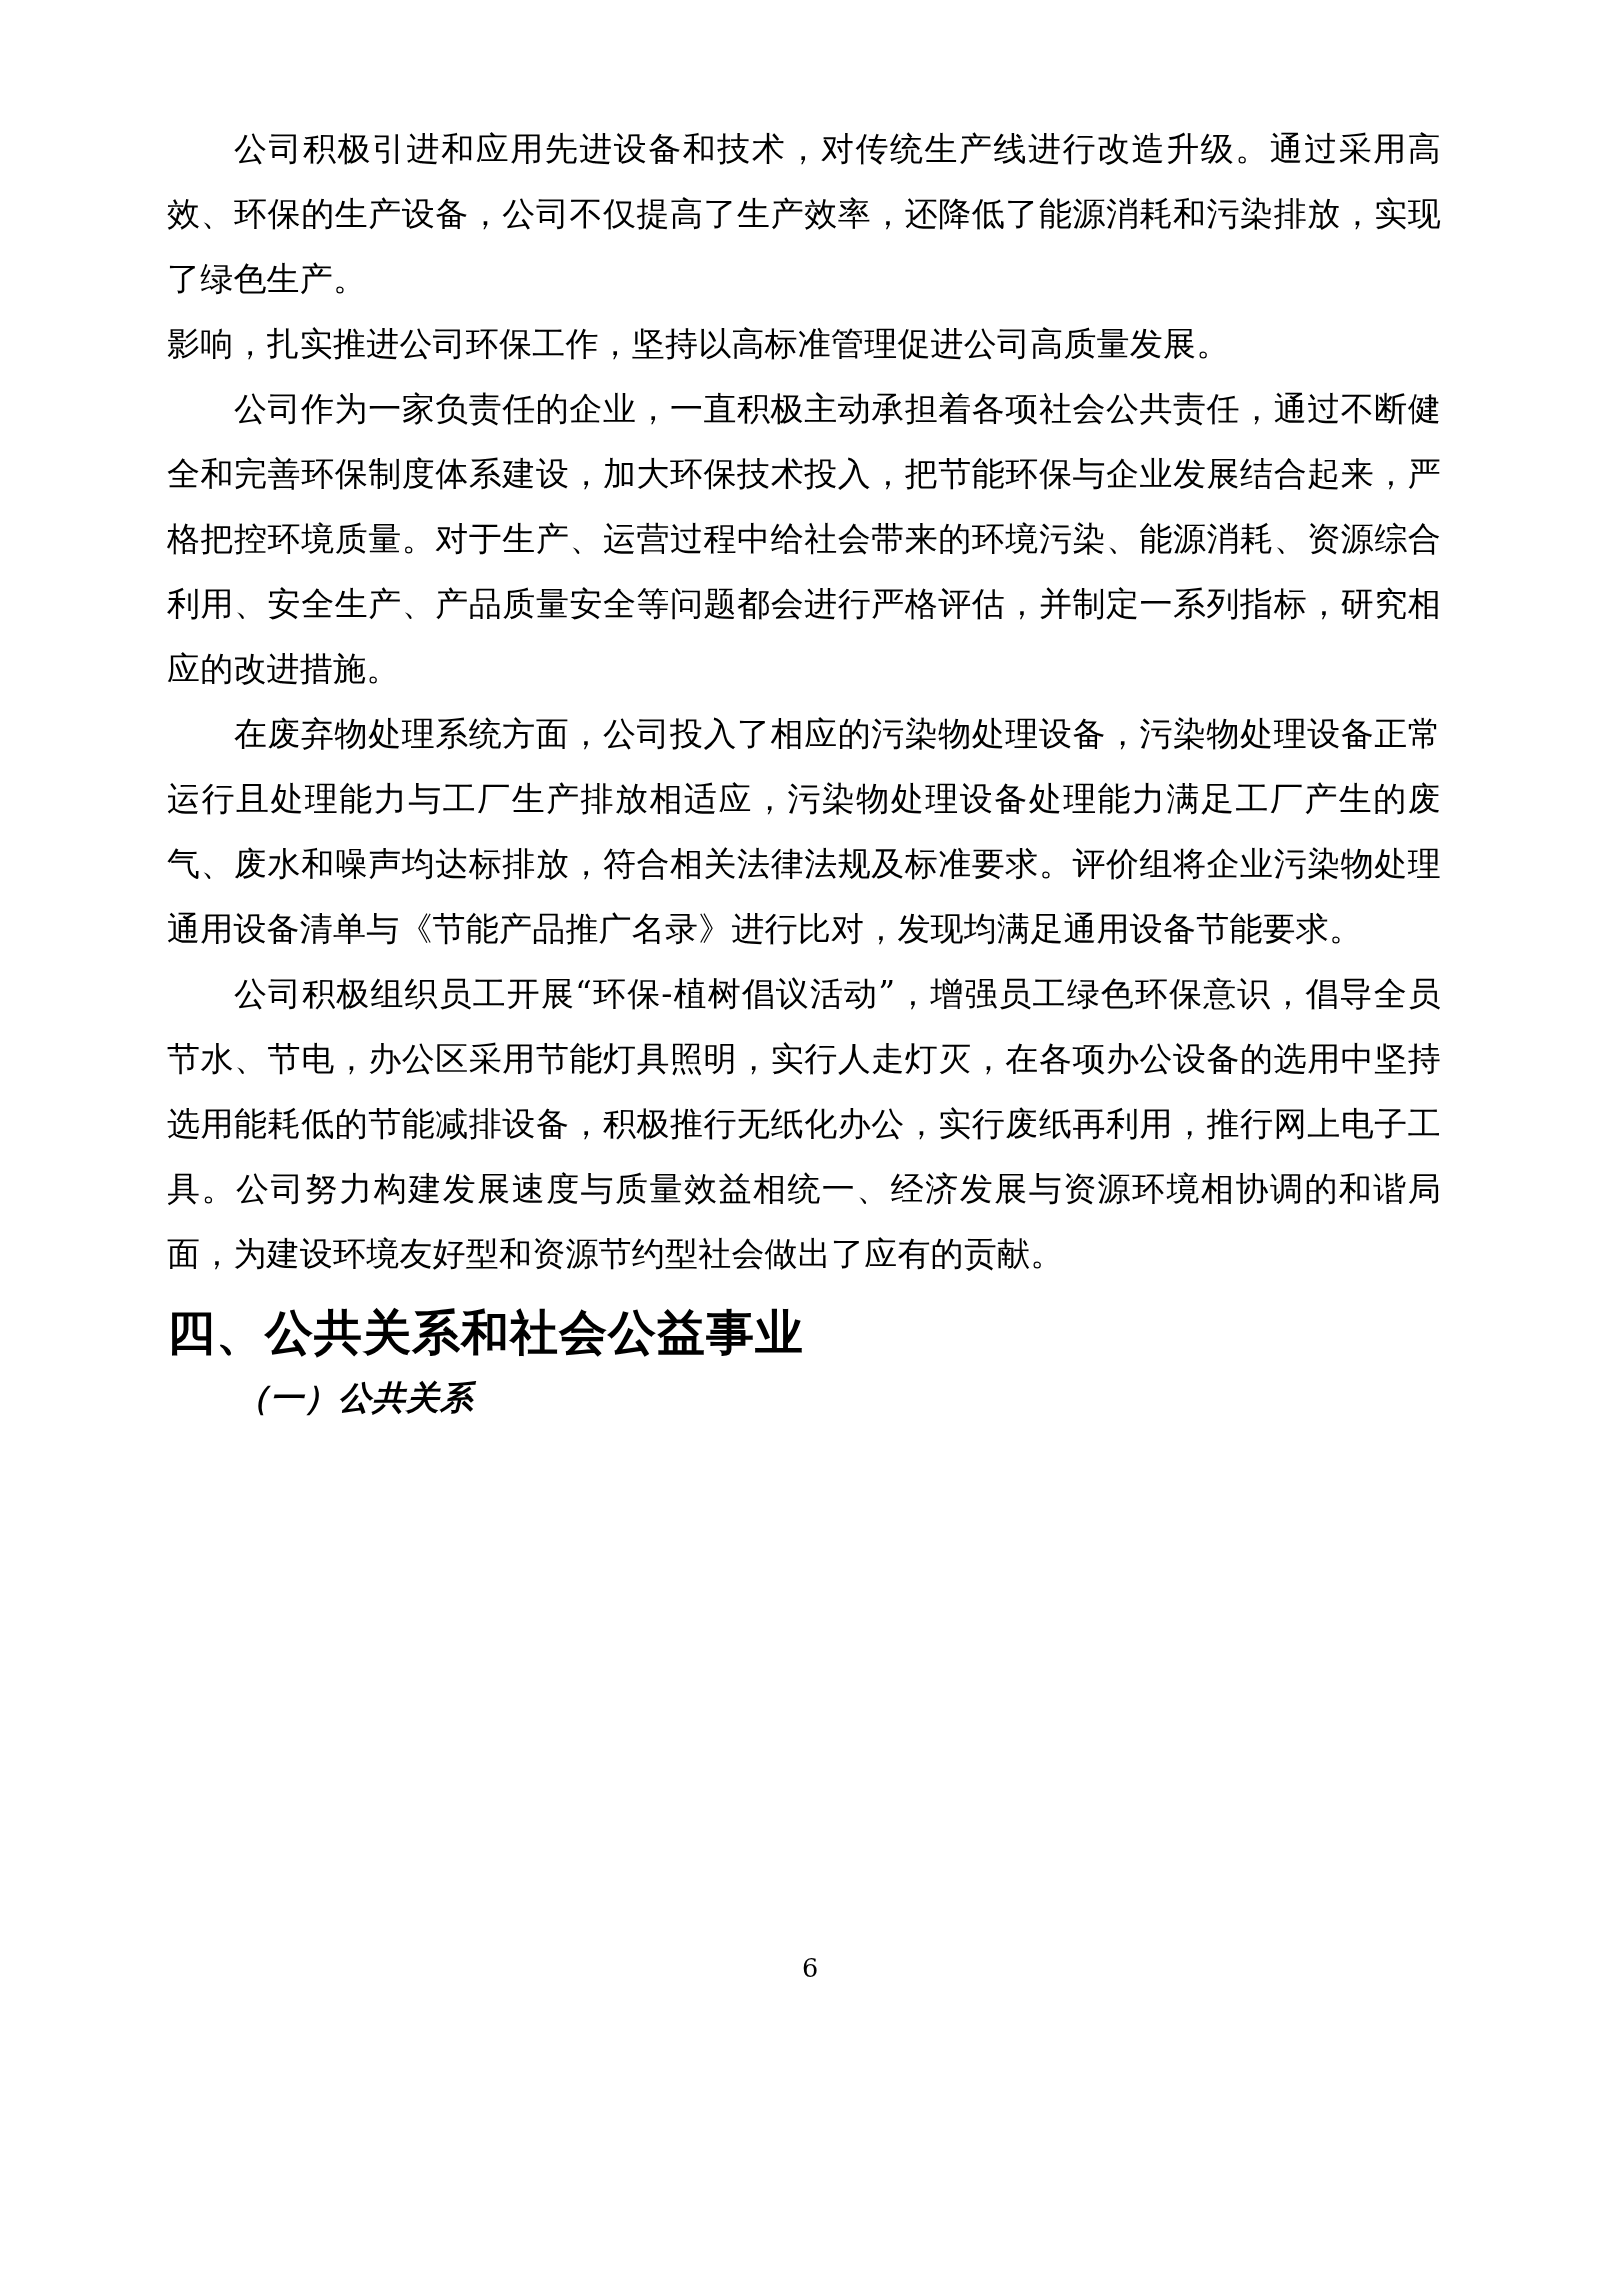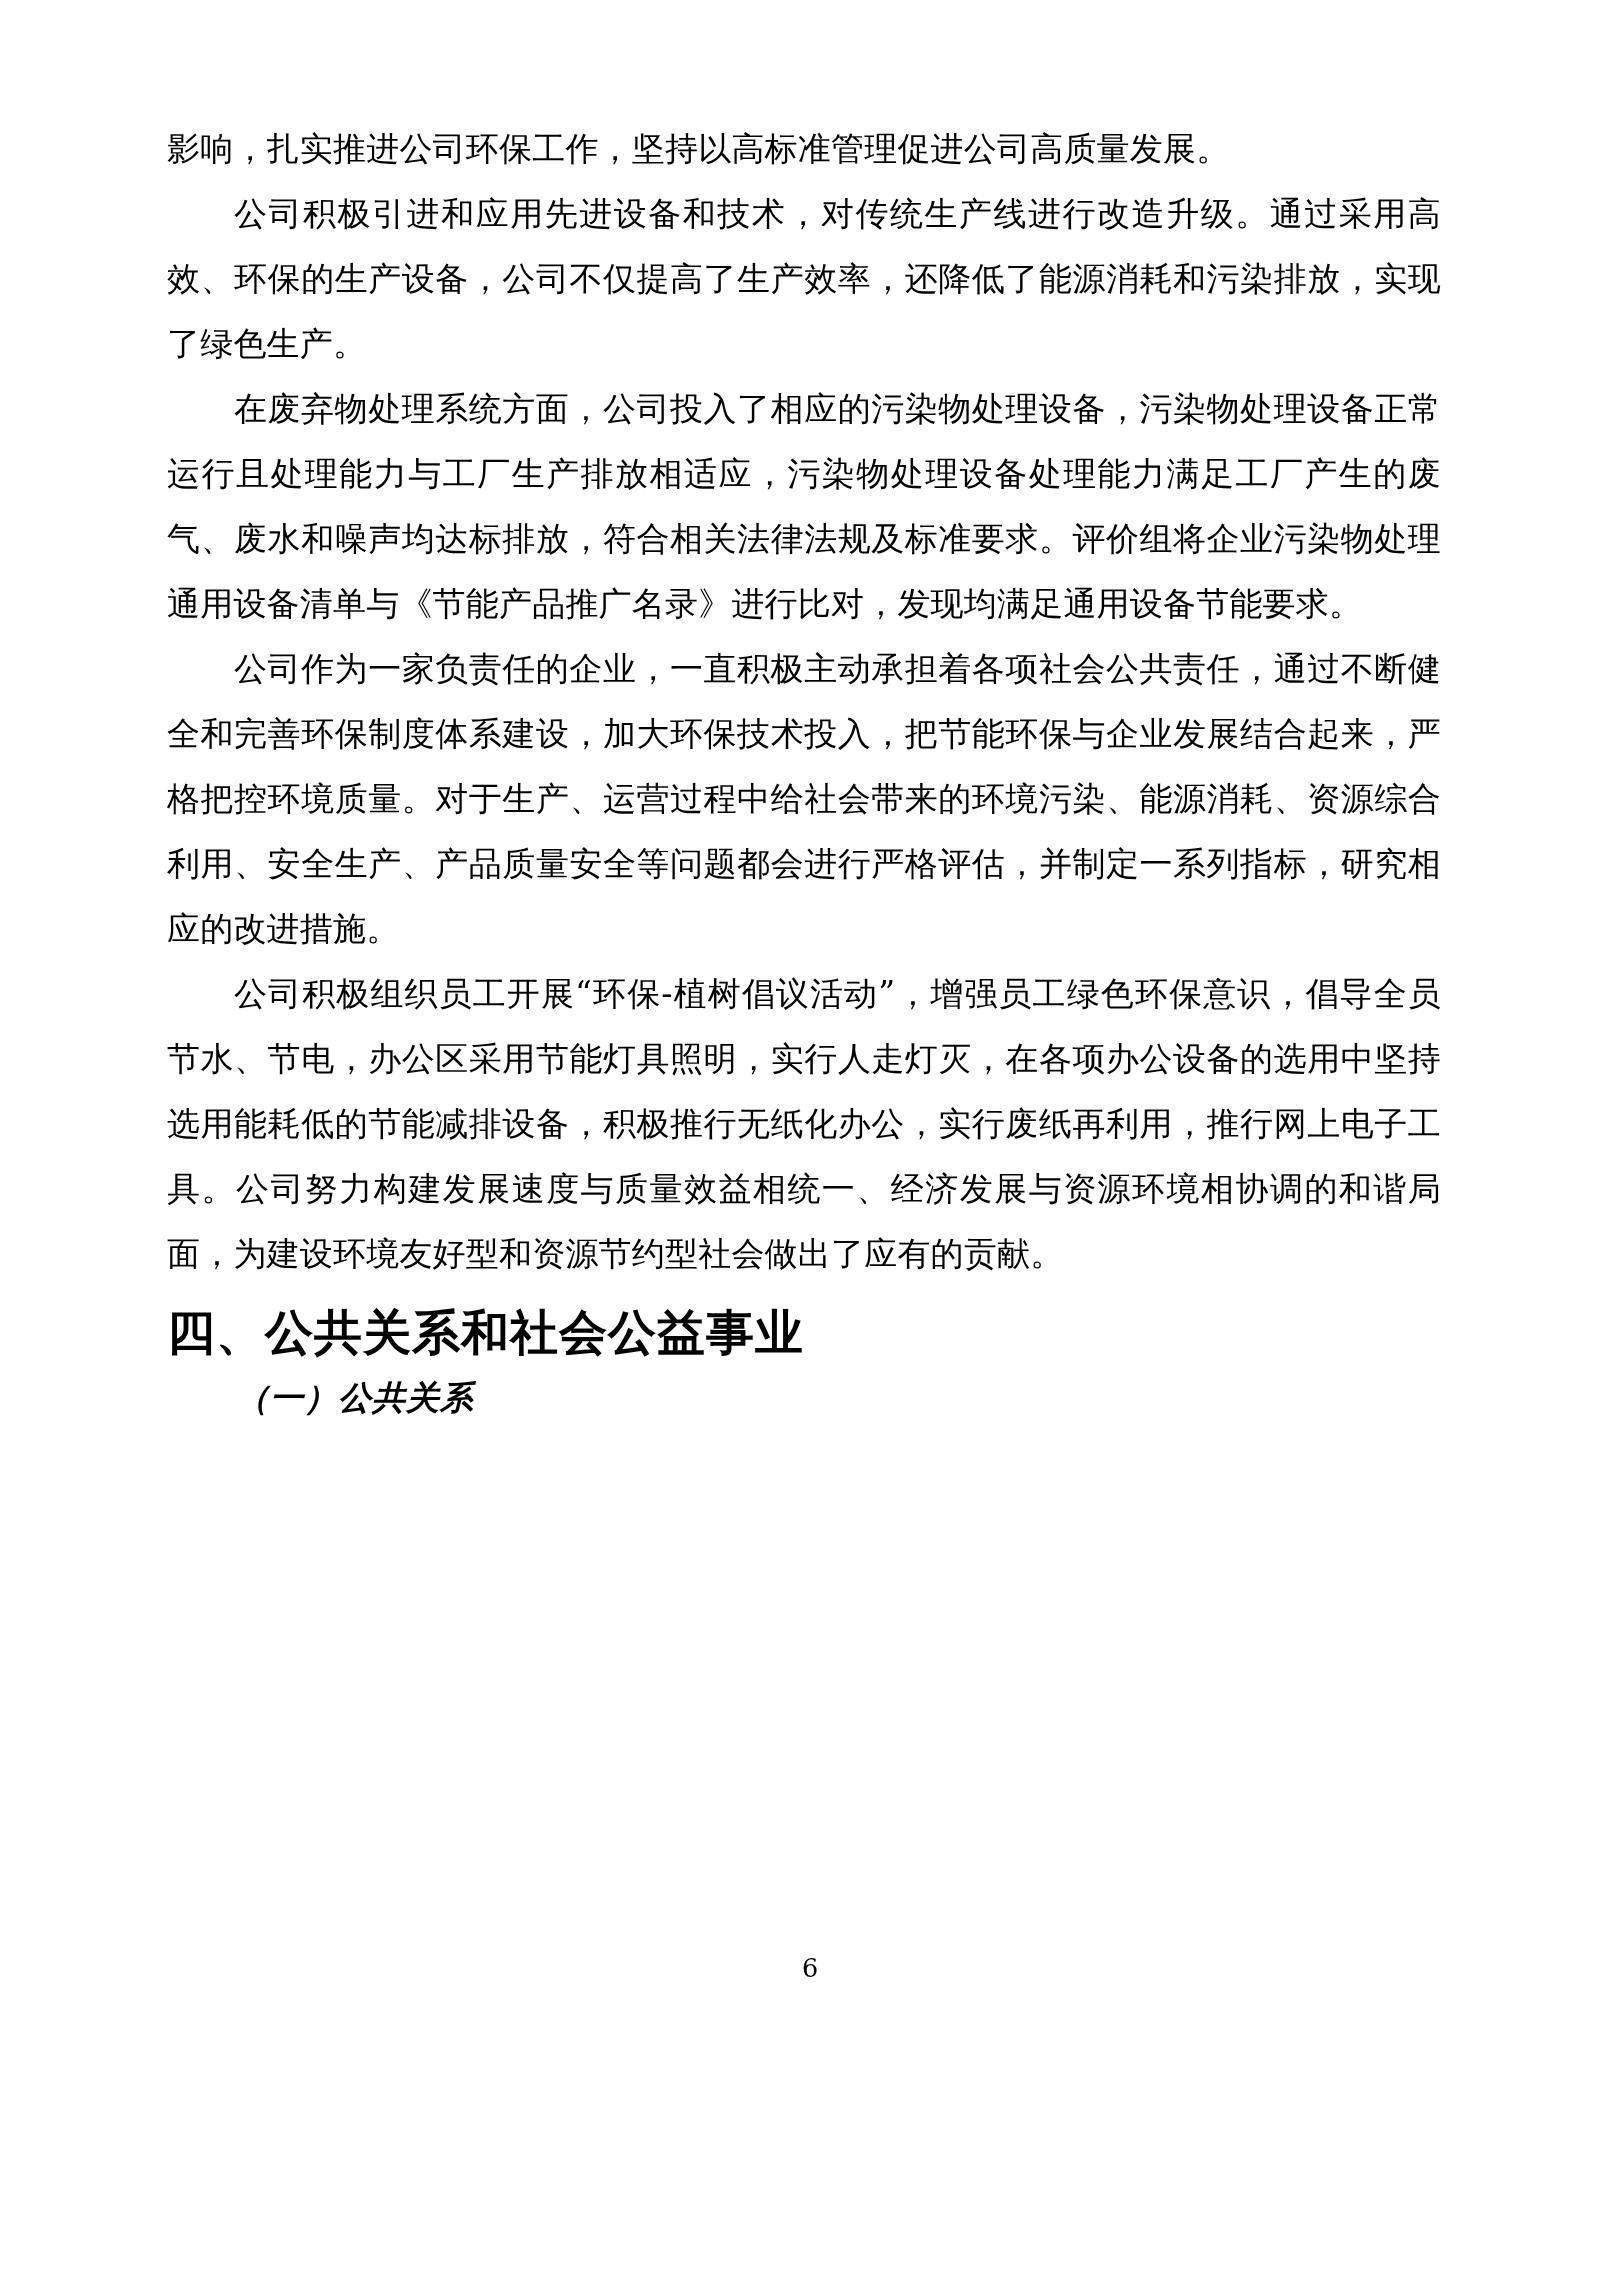--- a/index.html
+++ b/index.html
@@ -69,27 +69,27 @@
     width: 1274px;
   }
 </style>
 </head>
 <body>
 
 <div class="page">
 
   <div class="content">
 
+    <p class="body-para indent">公司积极引进和应用先进设备和技术，对传统生产线进行改造升级。通过采用高效、环保的生产设备，公司不仅提高了生产效率，还降低了能源消耗和污染排放，实现了绿色生产。</p>
+
     <p class="body-para">影响，扎实推进公司环保工作，坚持以高标准管理促进公司高质量发展。</p>
 
-    <p class="body-para indent">公司积极引进和应用先进设备和技术，对传统生产线进行改造升级。通过采用高效、环保的生产设备，公司不仅提高了生产效率，还降低了能源消耗和污染排放，实现了绿色生产。</p>
+    <p class="body-para indent">公司作为一家负责任的企业，一直积极主动承担着各项社会公共责任，通过不断健全和完善环保制度体系建设，加大环保技术投入，把节能环保与企业发展结合起来，严格把控环境质量。对于生产、运营过程中给社会带来的环境污染、能源消耗、资源综合利用、安全生产、产品质量安全等问题都会进行严格评估，并制定一系列指标，研究相应的改进措施。</p>
 
     <p class="body-para indent">在废弃物处理系统方面，公司投入了相应的污染物处理设备，污染物处理设备正常运行且处理能力与工厂生产排放相适应，污染物处理设备处理能力满足工厂产生的废气、废水和噪声均达标排放，符合相关法律法规及标准要求。评价组将企业污染物处理通用设备清单与《节能产品推广名录》进行比对，发现均满足通用设备节能要求。</p>
-
-    <p class="body-para indent">公司作为一家负责任的企业，一直积极主动承担着各项社会公共责任，通过不断健全和完善环保制度体系建设，加大环保技术投入，把节能环保与企业发展结合起来，严格把控环境质量。对于生产、运营过程中给社会带来的环境污染、能源消耗、资源综合利用、安全生产、产品质量安全等问题都会进行严格评估，并制定一系列指标，研究相应的改进措施。</p>
 
     <p class="body-para indent">公司积极组织员工开展“环保-植树倡议活动”，增强员工绿色环保意识，倡导全员节水、节电，办公区采用节能灯具照明，实行人走灯灭，在各项办公设备的选用中坚持选用能耗低的节能减排设备，积极推行无纸化办公，实行废纸再利用，推行网上电子工具。公司努力构建发展速度与质量效益相统一、经济发展与资源环境相协调的和谐局面，为建设环境友好型和资源节约型社会做出了应有的贡献。</p>
 
     <h2 class="section-heading">四、公共关系和社会公益事业</h2>
 
     <h3 class="sub-heading">（一）公共关系</h3>
   </div>
 
   <div class="page-number">6</div>
 

